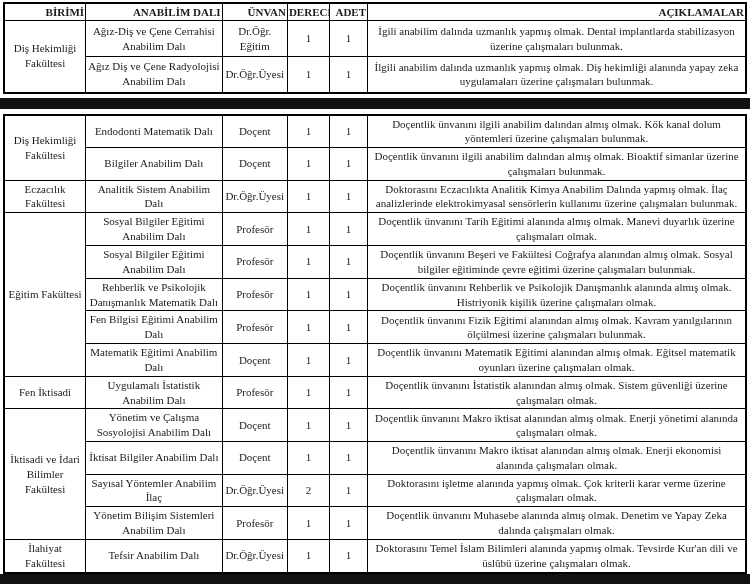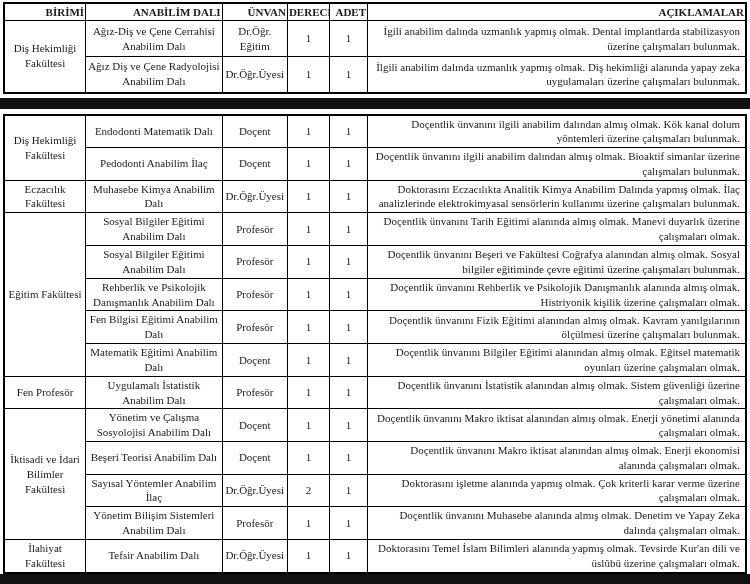--- a/index.html
+++ b/index.html
@@ -40,21 +40,21 @@
     height: 14px;
     padding: 1px 1px;
     white-space: nowrap;
   }
   td.unit, td.dept, td.title, td.num {
     text-align: center;
     padding: 1px 2px;
     line-height: 1.35;
   }
   td.desc {
-    text-align: right;
+    text-align: center;
     padding: 1px 5px;
     line-height: 1.34;
   }
   table.vtable tbody tr { height: 32px; }
   #table-top { margin-top: 2px; }
   #table-top tbody tr { height: 36px; }
   .black-bar {
     height: 13px;
     background: #111111;
     width: 750px;
@@ -116,29 +116,29 @@
       <tbody>
         <tr>
           <td class="unit" rowspan="2">Diş Hekimliği Fakültesi</td>
           <td class="dept">Endodonti Matematik Dalı</td>
           <td class="title">Doçent</td>
           <td class="num">1</td>
           <td class="num">1</td>
           <td class="desc">Doçentlik ünvanını ilgili anabilim dalından almış olmak. Kök kanal dolum yöntemleri üzerine çalışmaları bulunmak.</td>
         </tr>
         <tr>
-          <td class="dept">Pedodonti Anabilim İlaç</td>
+          <td class="dept">Bilgiler Anabilim Dalı</td>
           <td class="title">Doçent</td>
           <td class="num">1</td>
           <td class="num">1</td>
           <td class="desc">Doçentlik ünvanını ilgili anabilim dalından almış olmak. Bioaktif simanlar üzerine çalışmaları bulunmak.</td>
         </tr>
         <tr>
           <td class="unit" rowspan="1">Eczacılık Fakültesi</td>
-          <td class="dept">Muhasebe Kimya Anabilim Dalı</td>
+          <td class="dept">Analitik Sistem Anabilim Dalı</td>
           <td class="title">Dr.Öğr.Üyesi</td>
           <td class="num">1</td>
           <td class="num">1</td>
           <td class="desc">Doktorasını Eczacılıkta Analitik Kimya Anabilim Dalında yapmış olmak. İlaç analizlerinde elektrokimyasal sensörlerin kullanımı üzerine çalışmaları bulunmak.</td>
         </tr>
         <tr>
           <td class="unit" rowspan="5">Eğitim Fakültesi</td>
           <td class="dept">Sosyal Bilgiler Eğitimi Anabilim Dalı</td>
           <td class="title">Profesör</td>
           <td class="num">1</td>
@@ -146,58 +146,58 @@
           <td class="desc">Doçentlik ünvanını Tarih Eğitimi alanında almış olmak. Manevi duyarlık üzerine çalışmaları olmak.</td>
         </tr>
         <tr>
           <td class="dept">Sosyal Bilgiler Eğitimi Anabilim Dalı</td>
           <td class="title">Profesör</td>
           <td class="num">1</td>
           <td class="num">1</td>
           <td class="desc">Doçentlik ünvanını Beşeri ve Fakültesi Coğrafya alanından almış olmak. Sosyal bilgiler eğitiminde çevre eğitimi üzerine çalışmaları bulunmak.</td>
         </tr>
         <tr>
-          <td class="dept">Rehberlik ve Psikolojik Danışmanlık Anabilim Dalı</td>
+          <td class="dept">Rehberlik ve Psikolojik Danışmanlık Matematik Dalı</td>
           <td class="title">Profesör</td>
           <td class="num">1</td>
           <td class="num">1</td>
           <td class="desc">Doçentlik ünvanını Rehberlik ve Psikolojik Danışmanlık alanında almış olmak. Histriyonik kişilik üzerine çalışmaları olmak.</td>
         </tr>
         <tr>
           <td class="dept">Fen Bilgisi Eğitimi Anabilim Dalı</td>
           <td class="title">Profesör</td>
           <td class="num">1</td>
           <td class="num">1</td>
           <td class="desc">Doçentlik ünvanını Fizik Eğitimi alanından almış olmak. Kavram yanılgılarının ölçülmesi üzerine çalışmaları bulunmak.</td>
         </tr>
         <tr>
           <td class="dept">Matematik Eğitimi Anabilim Dalı</td>
           <td class="title">Doçent</td>
           <td class="num">1</td>
           <td class="num">1</td>
-          <td class="desc">Doçentlik ünvanını Bilgiler Eğitimi alanından almış olmak. Eğitsel matematik oyunları üzerine çalışmaları olmak.</td>
-        </tr>
-        <tr>
-          <td class="unit" rowspan="1">Fen Profesör</td>
+          <td class="desc">Doçentlik ünvanını Matematik Eğitimi alanından almış olmak. Eğitsel matematik oyunları üzerine çalışmaları olmak.</td>
+        </tr>
+        <tr>
+          <td class="unit" rowspan="1">Fen İktisadi</td>
           <td class="dept">Uygulamalı İstatistik Anabilim Dalı</td>
           <td class="title">Profesör</td>
           <td class="num">1</td>
           <td class="num">1</td>
           <td class="desc">Doçentlik ünvanını İstatistik alanından almış olmak. Sistem güvenliği üzerine çalışmaları olmak.</td>
         </tr>
         <tr>
           <td class="unit" rowspan="4">İktisadi ve İdari Bilimler Fakültesi</td>
           <td class="dept">Yönetim ve Çalışma Sosyolojisi Anabilim Dalı</td>
           <td class="title">Doçent</td>
           <td class="num">1</td>
           <td class="num">1</td>
           <td class="desc">Doçentlik ünvanını Makro iktisat alanından almış olmak. Enerji yönetimi alanında çalışmaları olmak.</td>
         </tr>
         <tr>
-          <td class="dept">Beşeri Teorisi Anabilim Dalı</td>
+          <td class="dept">İktisat Bilgiler Anabilim Dalı</td>
           <td class="title">Doçent</td>
           <td class="num">1</td>
           <td class="num">1</td>
           <td class="desc">Doçentlik ünvanını Makro iktisat alanından almış olmak. Enerji ekonomisi alanında çalışmaları olmak.</td>
         </tr>
         <tr>
           <td class="dept">Sayısal Yöntemler Anabilim İlaç</td>
           <td class="title">Dr.Öğr.Üyesi</td>
           <td class="num">2</td>
           <td class="num">1</td>

